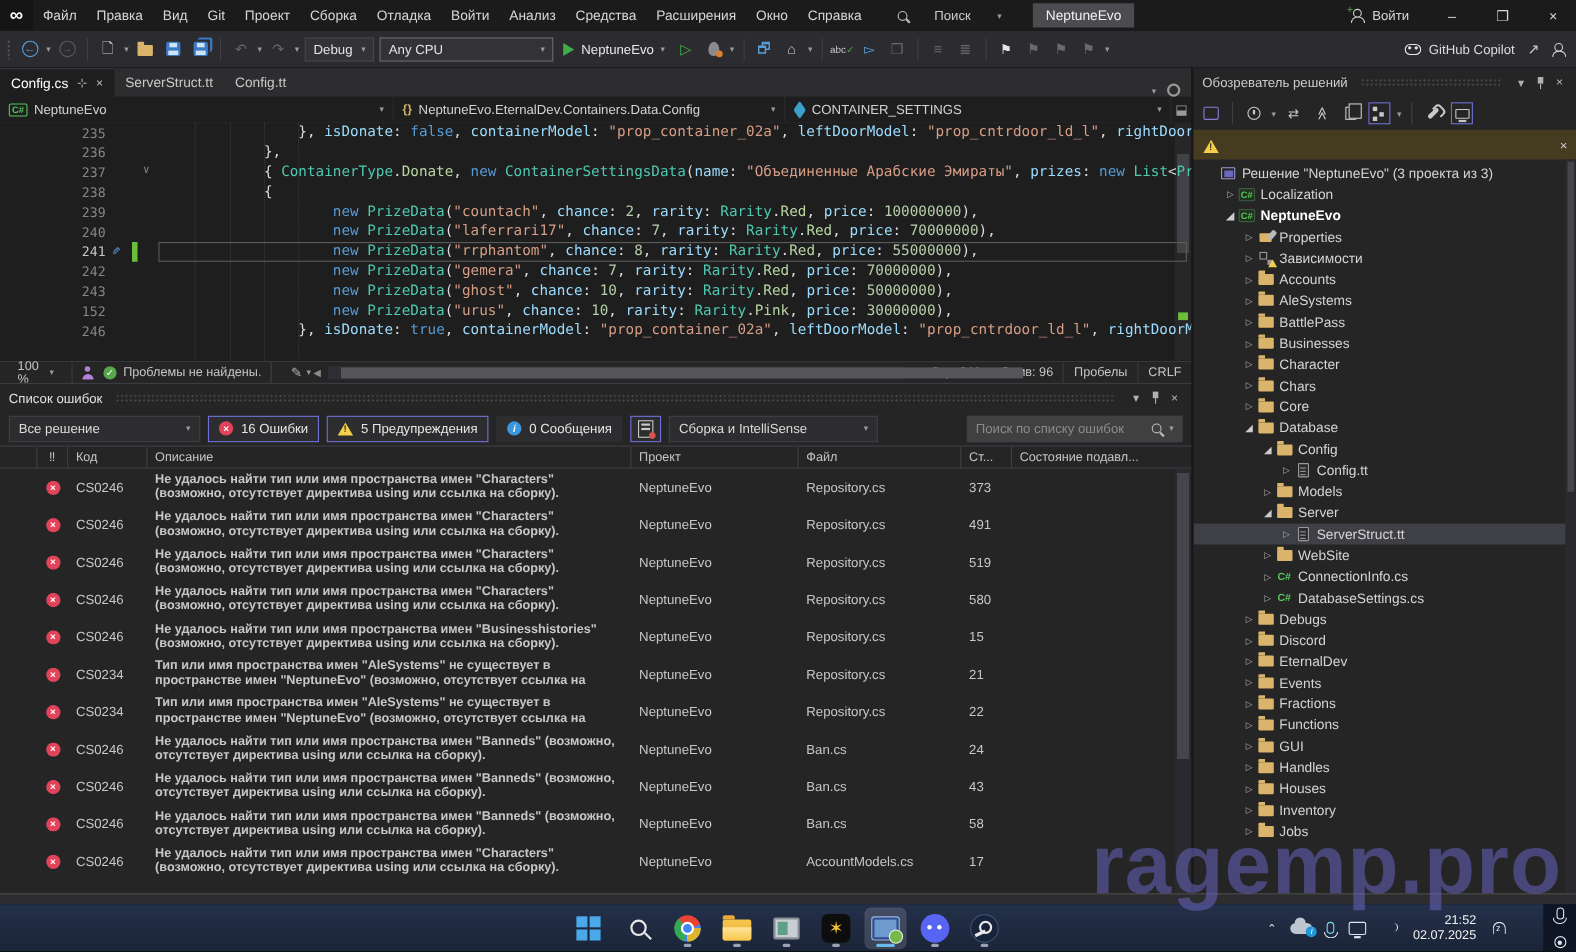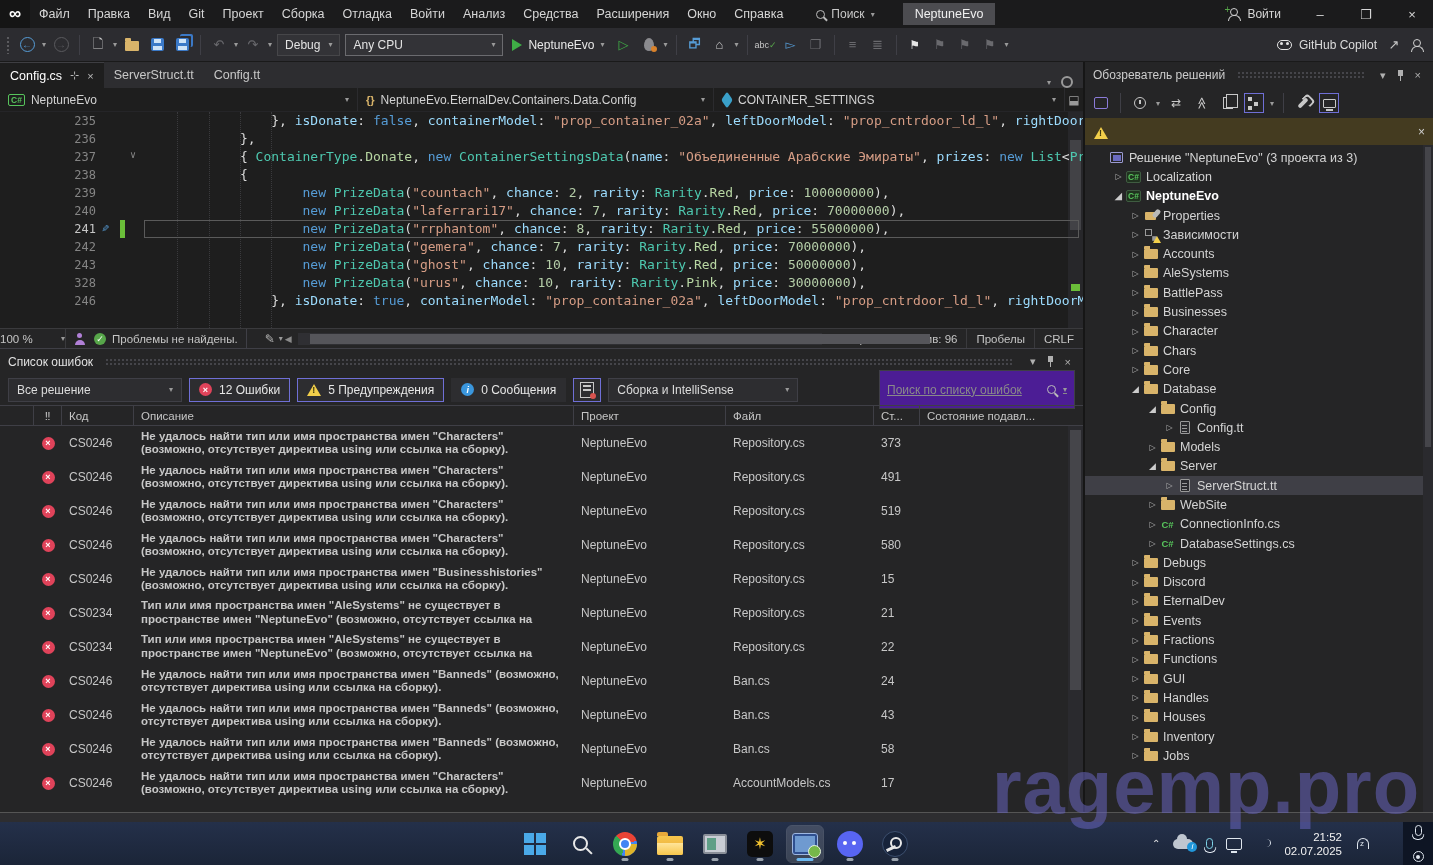--- a/index.html
+++ b/index.html
@@ -6,21 +6,21 @@
   html,body { width:1433px; height:865px; overflow:hidden; background:#000; }
   body { font-family:"Liberation Sans", sans-serif; color:#cccccc; font-size:12px; position:relative; }
 
   .window { position:absolute; top:0; left:0; width:1433px; height:822px; background:#1e1e1e; display:flex; flex-direction:column; }
 
   
   .titlebar { height:28px; background:#1b1b1c; display:flex; align-items:center; flex:0 0 auto; }
   .vs-logo { width:30px; height:28px; display:flex; align-items:center; justify-content:center; background:#151515; color:#fff; font-size:17px; font-weight:bold; }
   .menus { display:flex; align-items:center; }
   .menu-item { padding:5px 9px; font-size:12.5px; color:#d6d6d6; cursor:default; }
-  .tb-search { display:flex; align-items:center; gap:6px; color:#c9c9c9; padding:3px 10px; margin-left:14px; }
+  .tb-search { display:flex; align-items:center; gap:24px; color:#c9c9c9; padding:3px 10px; margin-left:14px; }
   .mag { width:9px; height:9px; border:1.5px solid #bbb; border-radius:50%; position:relative; display:inline-block; }
   .mag::after { content:""; position:absolute; width:5px; height:1.5px; background:#bbb; transform:rotate(45deg); right:-4px; bottom:-2px; }
   .caret { font-size:8px; color:#9a9a9a; }
   .sol-badge { background:#4c4c50; color:#f0f0f0; padding:4px 12px; margin-left:18px; font-size:12.5px; }
   .tb-right { margin-left:auto; display:flex; align-items:center; gap:4px; }
   .signin { display:flex; align-items:center; gap:7px; color:#d6d6d6; padding:0 14px; }
   .person { width:12px; height:12px; position:relative; display:inline-block; }
   .person::before { content:""; position:absolute; width:6px; height:6px; border:1.2px solid #cfcfcf; border-radius:50%; left:2px; top:0; }
   .person::after { content:""; position:absolute; width:11px; height:5px; border:1.2px solid #cfcfcf; border-bottom:none; border-radius:6px 6px 0 0; left:0; bottom:-1px; }
   .person .plus { position:absolute; top:-4px; left:-4px; color:#57a64a; font-size:10px; }
@@ -93,21 +93,21 @@
   .code-text { font-size:13px; line-height:18px; white-space:pre; color:#dcdcdc; }
   .code-line.current::after { content:""; position:absolute; left:144px; right:4px; top:0; bottom:0; border:1px solid #5a5a5a; pointer-events:none; }
   .tok-kw { color:#569cd6; } .tok-ty { color:#4ec9b0; } .tok-st { color:#d69d85; }
   .tok-nu { color:#b5cea8; } .tok-pr { color:#9cdcfe; } .tok-pl { color:#dcdcdc; } .tok-en { color:#b8d7a3; }
   .v-scroll { position:absolute; right:0; top:0; bottom:0; width:15px; background:#27272a; }
   .v-scroll .thumb { position:absolute; left:2px; right:2px; top:28px; height:90px; background:#424246; }
   .v-scroll .mark-green { position:absolute; left:3px; width:9px; height:7px; top:172px; background:#6abe39; }
 
   
   .ed-status { height:20px; background:#252526; border-top:1px solid #3a3a3d; display:flex; align-items:center; font-size:11.5px; color:#c5c5c5; flex:0 0 auto; }
-  .zoom-box { width:66px; height:100%; display:flex; align-items:center; justify-content:space-between; padding:0 0; border-right:1px solid #3a3a3d; }
+  .zoom-box { width:66px; height:100%; display:flex; align-items:center; justify-content:space-between; padding:0 16px; border-right:1px solid #3a3a3d; }
   .acc-ico { width:12px; height:12px; position:relative; margin:0 8px; }
   .acc-ico::before { content:""; position:absolute; width:5px; height:5px; border-radius:50%; background:#b180d7; left:3px; top:0; }
   .acc-ico::after { content:""; position:absolute; width:10px; height:5px; border-radius:5px 5px 0 0; background:#b180d7; left:1px; bottom:0; }
   .ok-circ { width:12px; height:12px; border-radius:50%; background:#57a64a; color:#fff; font-size:9px; display:flex; align-items:center; justify-content:center; margin-right:6px; }
   .pen { color:#b8b8b8; font-size:12px; margin:0 4px 0 10px; }
   .h-scroll { flex:1; height:12px; margin:0 4px; position:relative; background:#2f2f33; }
   .h-scroll .thumb { position:absolute; top:1px; bottom:1px; left:12px; width:620px; background:#55555a; }
   .hs-arrow { color:#8a8a8a; font-size:9px; padding:0 2px; }
   .st-item { padding:0 9px; white-space:nowrap; }
   .st-item.boxed { border-left:1px solid #3a3a3d; height:100%; display:flex; align-items:center; }
@@ -125,21 +125,21 @@
   .fb-dd { background:#2d2d30; border:1px solid #3f3f46; height:24px; display:flex; align-items:center; gap:10px; padding:0 8px; color:#dcdcdc; }
   .fb-btn { height:24px; display:flex; align-items:center; gap:7px; padding:0 9px; color:#e6e6e6; border:1px solid transparent; background:#2d2d30; }
   .fb-btn.toggled { border-color:#6f6fd6; }
   .err-ico { width:13px; height:13px; border-radius:50%; background:#e0435a; color:#fff; font-size:9px; font-weight:bold; display:flex; align-items:center; justify-content:center; flex:0 0 auto; }
   .warn-ico { width:0; height:0; border-left:7px solid transparent; border-right:7px solid transparent; border-bottom:12px solid #f2cf4a; position:relative; }
   .warn-ico::after { content:"!"; position:absolute; left:-2px; top:1px; color:#413a10; font-size:9px; font-weight:bold; }
   .info-ico { width:13px; height:13px; border-radius:50%; background:#3a96dd; color:#fff; font-size:9px; font-style:italic; font-weight:bold; display:flex; align-items:center; justify-content:center; }
   .filter-ico { width:14px; height:16px; border:1px solid #c8c8c8; position:relative; }
   .filter-ico::before { content:""; position:absolute; inset:2px 2px auto 2px; height:2px; background:#c8c8c8; box-shadow:0 4px 0 0 #c8c8c8; }
   .filter-ico::after { content:""; position:absolute; right:-3px; bottom:-2px; width:6px; height:6px; border-radius:50%; background:#d9534f; }
-  .fb-search { margin-left:auto; width:196px; height:39px; background:#4c1d95; border:1px solid #3f3f46; display:flex; align-items:center; padding:0 7px; gap:7px; color:#8a8a8a;text-decoration:underline; }
+  .fb-search { margin-left:auto; width:196px; height:24px; background:#404040; border:1px solid #3f3f46; display:flex; align-items:center; padding:0 7px; gap:7px; color:#8a8a8a; }
   .fb-search .ph { flex:1; font-size:12px; white-space:nowrap; overflow:hidden; }
 
   .etable { flex:1; min-height:0; position:relative; overflow:hidden; border-top:1px solid #3f3f46; }
   .ehead, .erow { display:grid; grid-template-columns:34px 28px 72px 440px 152px 148px 46px 142px; }
   .ehead { height:20px; border-bottom:1px solid #3f3f46; align-items:center; }
   .ehead .hc { font-size:11.5px; color:#c5c5c5; padding:0 7px; border-right:1px solid #3f3f46; height:100%; display:flex; align-items:center; white-space:nowrap; overflow:hidden; }
   .erow { height:34px; align-items:center; color:#c7c7c7; }
   .erow .cell { padding:0 7px; font-size:12px; white-space:nowrap; overflow:hidden; }
   .erow .desc { font-size:11.5px; line-height:13.5px; white-space:normal; max-height:28px; overflow:hidden;font-weight:bold; }
   .erow .icw { display:flex; justify-content:center; }
@@ -450,21 +450,21 @@
             <div class="ln">242</div>
             <div class="gutter-gap"></div>
             <pre class="code-text"><span class="tok-pl">                    </span><span class="tok-kw">new</span><span class="tok-pl"> </span><span class="tok-ty">PrizeData</span><span class="tok-pl">(</span><span class="tok-st">"gemera"</span><span class="tok-pl">, </span><span class="tok-pr">chance</span><span class="tok-pl">: </span><span class="tok-nu">7</span><span class="tok-pl">, </span><span class="tok-pr">rarity</span><span class="tok-pl">: </span><span class="tok-ty">Rarity</span><span class="tok-pl">.</span><span class="tok-en">Red</span><span class="tok-pl">, </span><span class="tok-pr">price</span><span class="tok-pl">: </span><span class="tok-nu">70000000</span><span class="tok-pl">),</span></pre>
           </div>
           <div class="code-line">
             <div class="ln">243</div>
             <div class="gutter-gap"></div>
             <pre class="code-text"><span class="tok-pl">                    </span><span class="tok-kw">new</span><span class="tok-pl"> </span><span class="tok-ty">PrizeData</span><span class="tok-pl">(</span><span class="tok-st">"ghost"</span><span class="tok-pl">, </span><span class="tok-pr">chance</span><span class="tok-pl">: </span><span class="tok-nu">10</span><span class="tok-pl">, </span><span class="tok-pr">rarity</span><span class="tok-pl">: </span><span class="tok-ty">Rarity</span><span class="tok-pl">.</span><span class="tok-en">Red</span><span class="tok-pl">, </span><span class="tok-pr">price</span><span class="tok-pl">: </span><span class="tok-nu">50000000</span><span class="tok-pl">),</span></pre>
           </div>
           <div class="code-line">
-            <div class="ln">328</div>
+            <div class="ln">152</div>
             <div class="gutter-gap"></div>
             <pre class="code-text"><span class="tok-pl">                    </span><span class="tok-kw">new</span><span class="tok-pl"> </span><span class="tok-ty">PrizeData</span><span class="tok-pl">(</span><span class="tok-st">"urus"</span><span class="tok-pl">, </span><span class="tok-pr">chance</span><span class="tok-pl">: </span><span class="tok-nu">10</span><span class="tok-pl">, </span><span class="tok-pr">rarity</span><span class="tok-pl">: </span><span class="tok-ty">Rarity</span><span class="tok-pl">.</span><span class="tok-en">Pink</span><span class="tok-pl">, </span><span class="tok-pr">price</span><span class="tok-pl">: </span><span class="tok-nu">30000000</span><span class="tok-pl">),</span></pre>
           </div>
           <div class="code-line">
             <div class="ln">246</div>
             <div class="gutter-gap"></div>
             <pre class="code-text"><span class="tok-pl">                }, </span><span class="tok-pr">isDonate</span><span class="tok-pl">: </span><span class="tok-kw">true</span><span class="tok-pl">, </span><span class="tok-pr">containerModel</span><span class="tok-pl">: </span><span class="tok-st">"prop_container_02a"</span><span class="tok-pl">, </span><span class="tok-pr">leftDoorModel</span><span class="tok-pl">: </span><span class="tok-st">"prop_cntrdoor_ld_l"</span><span class="tok-pl">, </span><span class="tok-pr">rightDoorM</span></pre>
           </div>
         </div>
 
@@ -498,21 +498,21 @@
           <span class="pin"></span>
           <span class="pt-ico">×</span>
         </div>
         <div class="filterbar">
           <div class="fb-dd" style="width:174px; justify-content:space-between;">
             <span>Все решение</span>
             <span class="caret">▾</span>
           </div>
           <div class="fb-btn toggled">
             <span class="err-ico">×</span>
-            <span>12 Ошибки</span>
+            <span>16 Ошибки</span>
           </div>
           <div class="fb-btn toggled">
             <span class="warn-ico"></span>
             <span>5 Предупреждения</span>
           </div>
           <div class="fb-btn">
             <span class="info-ico">i</span>
             <span>0 Сообщения</span>
           </div>
           <div class="fb-btn toggled" style="padding:0 6px;">

